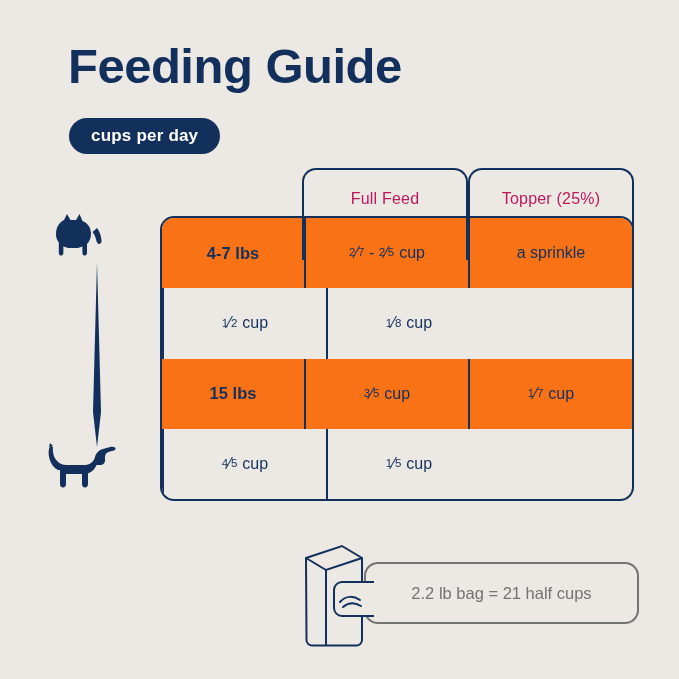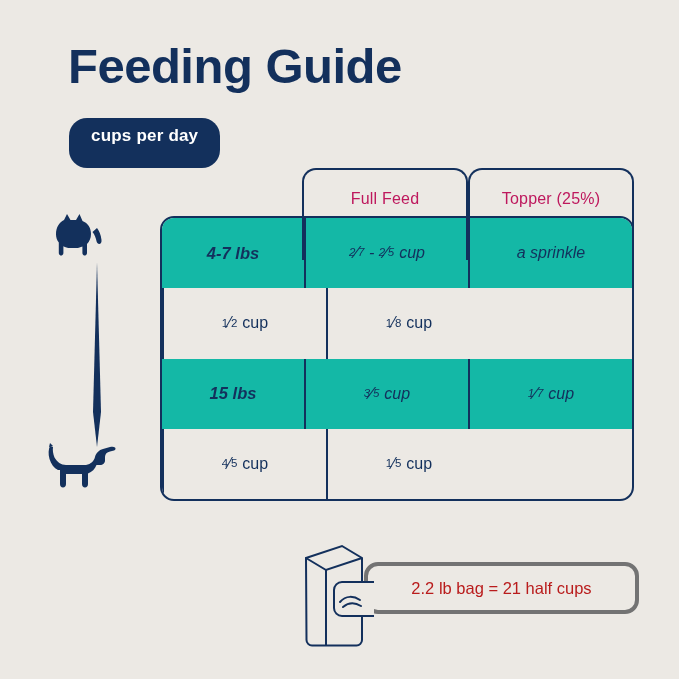--- a/index.html
+++ b/index.html
@@ -35,21 +35,21 @@
   }
 
   
   .pill {
     position: absolute;
     left: 57px;
     top: 118px;
     background: #13305c;
     color: #ffffff;
     border-radius: 18px;
-    padding: 8px 22px 22px 22px;
+    padding: 8px 22px 8px 22px;
     font-size: 17px;
     font-weight: bold;
     letter-spacing: 0.2px;
   }
 
   
   .colhead {
     position: absolute;
     top: 168px;
     height: 92px;
@@ -86,22 +86,21 @@
     box-sizing: border-box;
     overflow: hidden;
     z-index: 2;
   }
   .row {
     display: flex;
     height: 70.25px;
     box-sizing: border-box;
   }
   .row.shaded {
-    background: #14b8a6;
-    font-style: italic;
+    background: #f97316;
   }
   .cell {
     display: flex;
     align-items: center;
     justify-content: center;
     box-sizing: border-box;
     font-size: 16px;
     color: #13305c;
   }
   .cell.weight {
@@ -143,29 +142,29 @@
     top: 262px;
     z-index: 1;
   }
 
   
   .bagnote {
     position: absolute;
     left: 352px;
     top: 562px;
     width: 275px;
-    height: 52px;
-    border: 4px solid #737373;
+    height: 62px;
+    border: 2px solid #737373;
     border-radius: 14px;
     box-sizing: border-box;
     display: flex;
     align-items: center;
     justify-content: center;
     font-size: 16.5px;
-    color: #b91c1c;
+    color: #737373;
     background: transparent;
     z-index: 2;
   }
   .bag-icon {
     position: absolute;
     left: 282px;
     top: 540px;
     z-index: 3;
   }
 </style>

